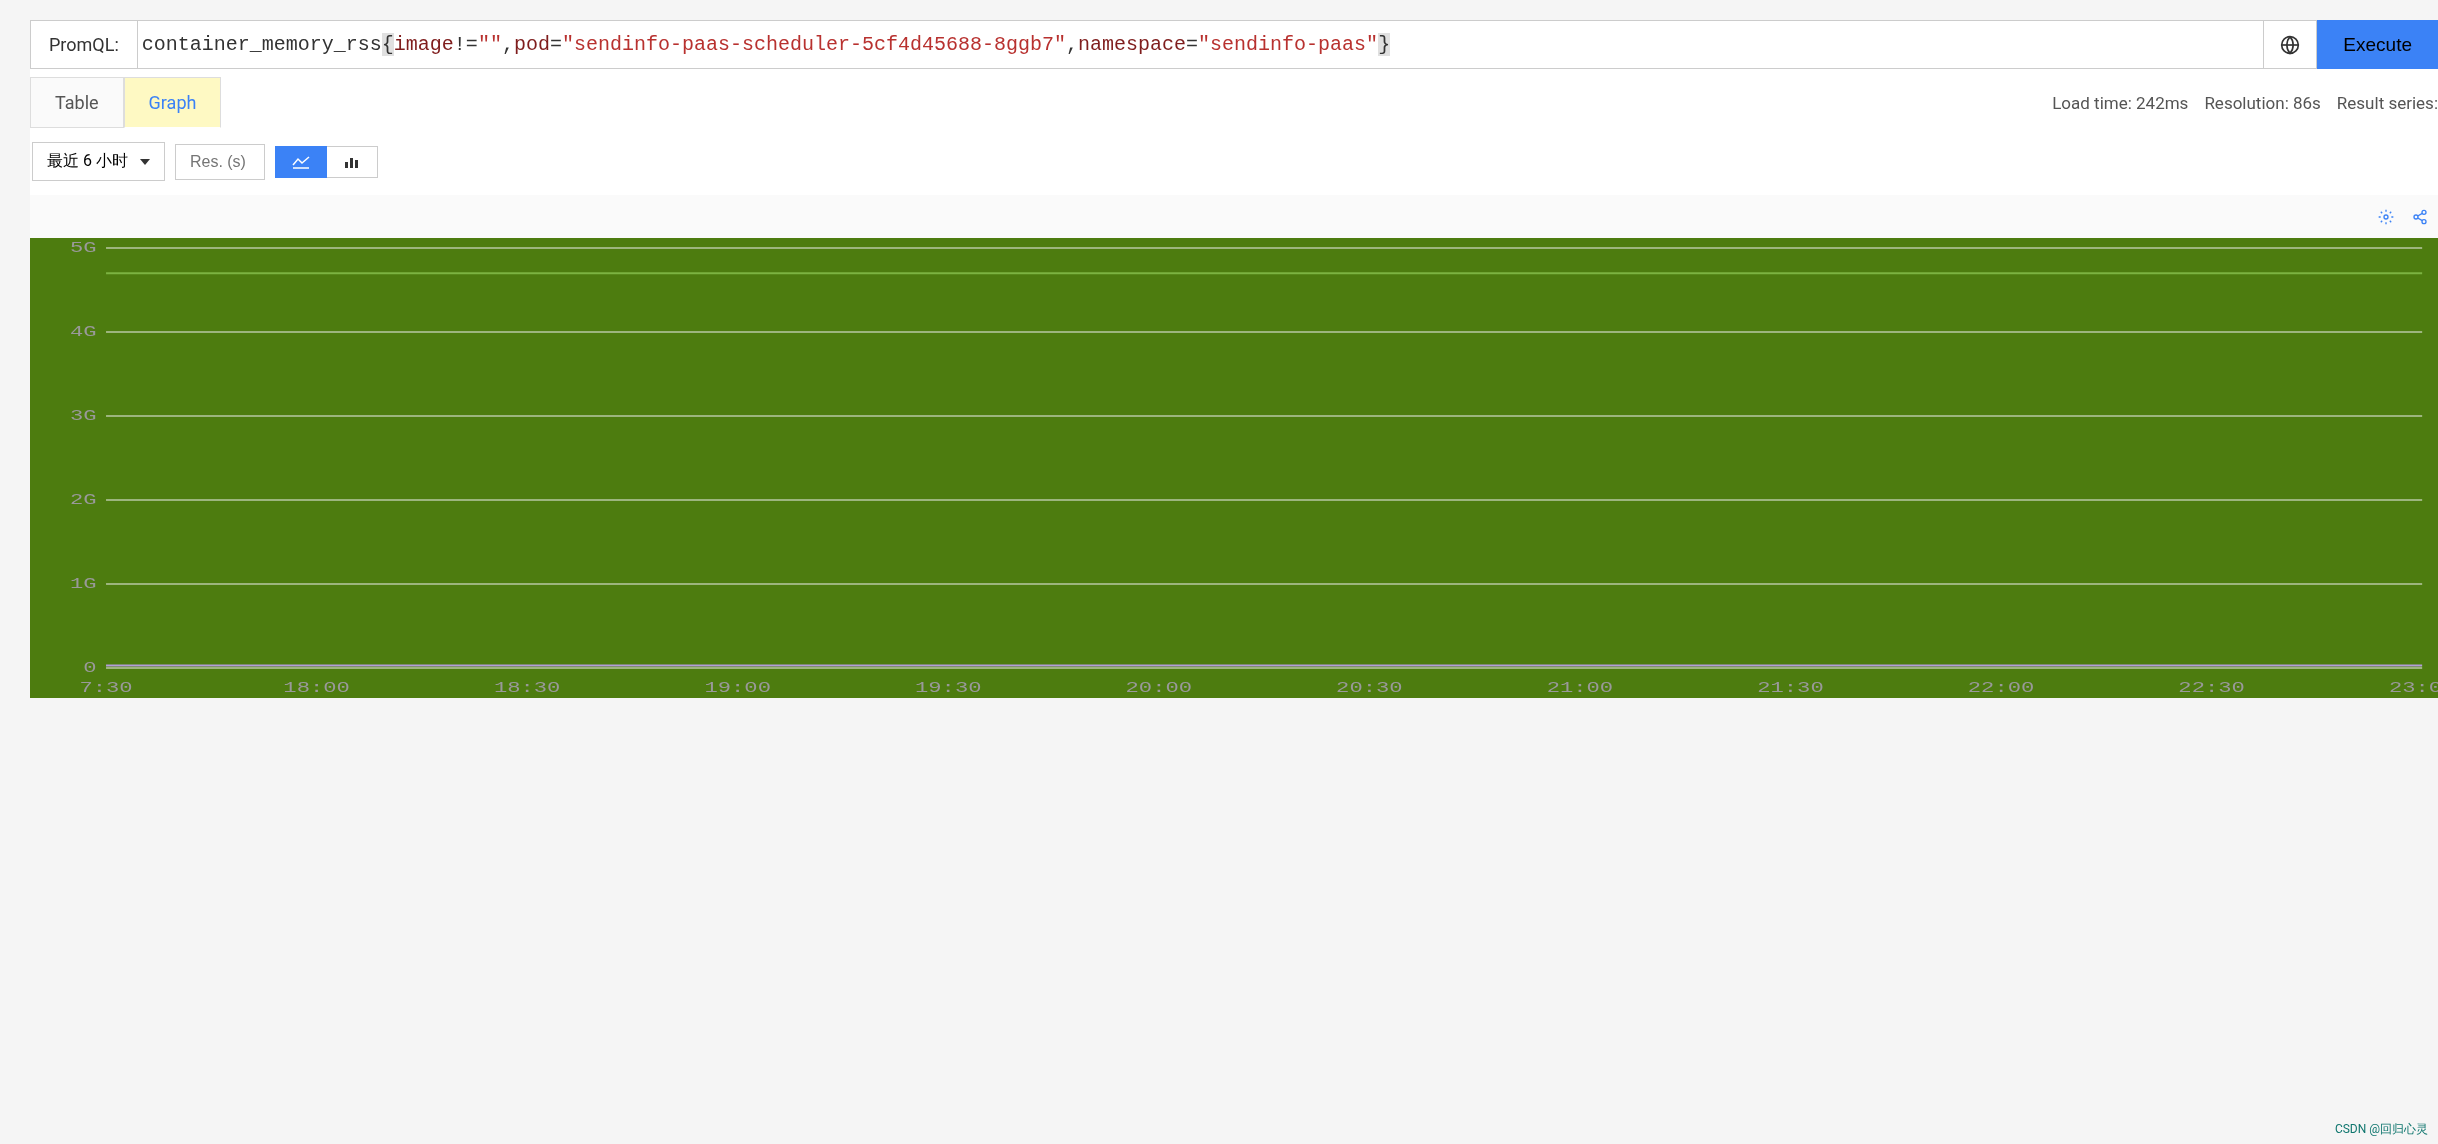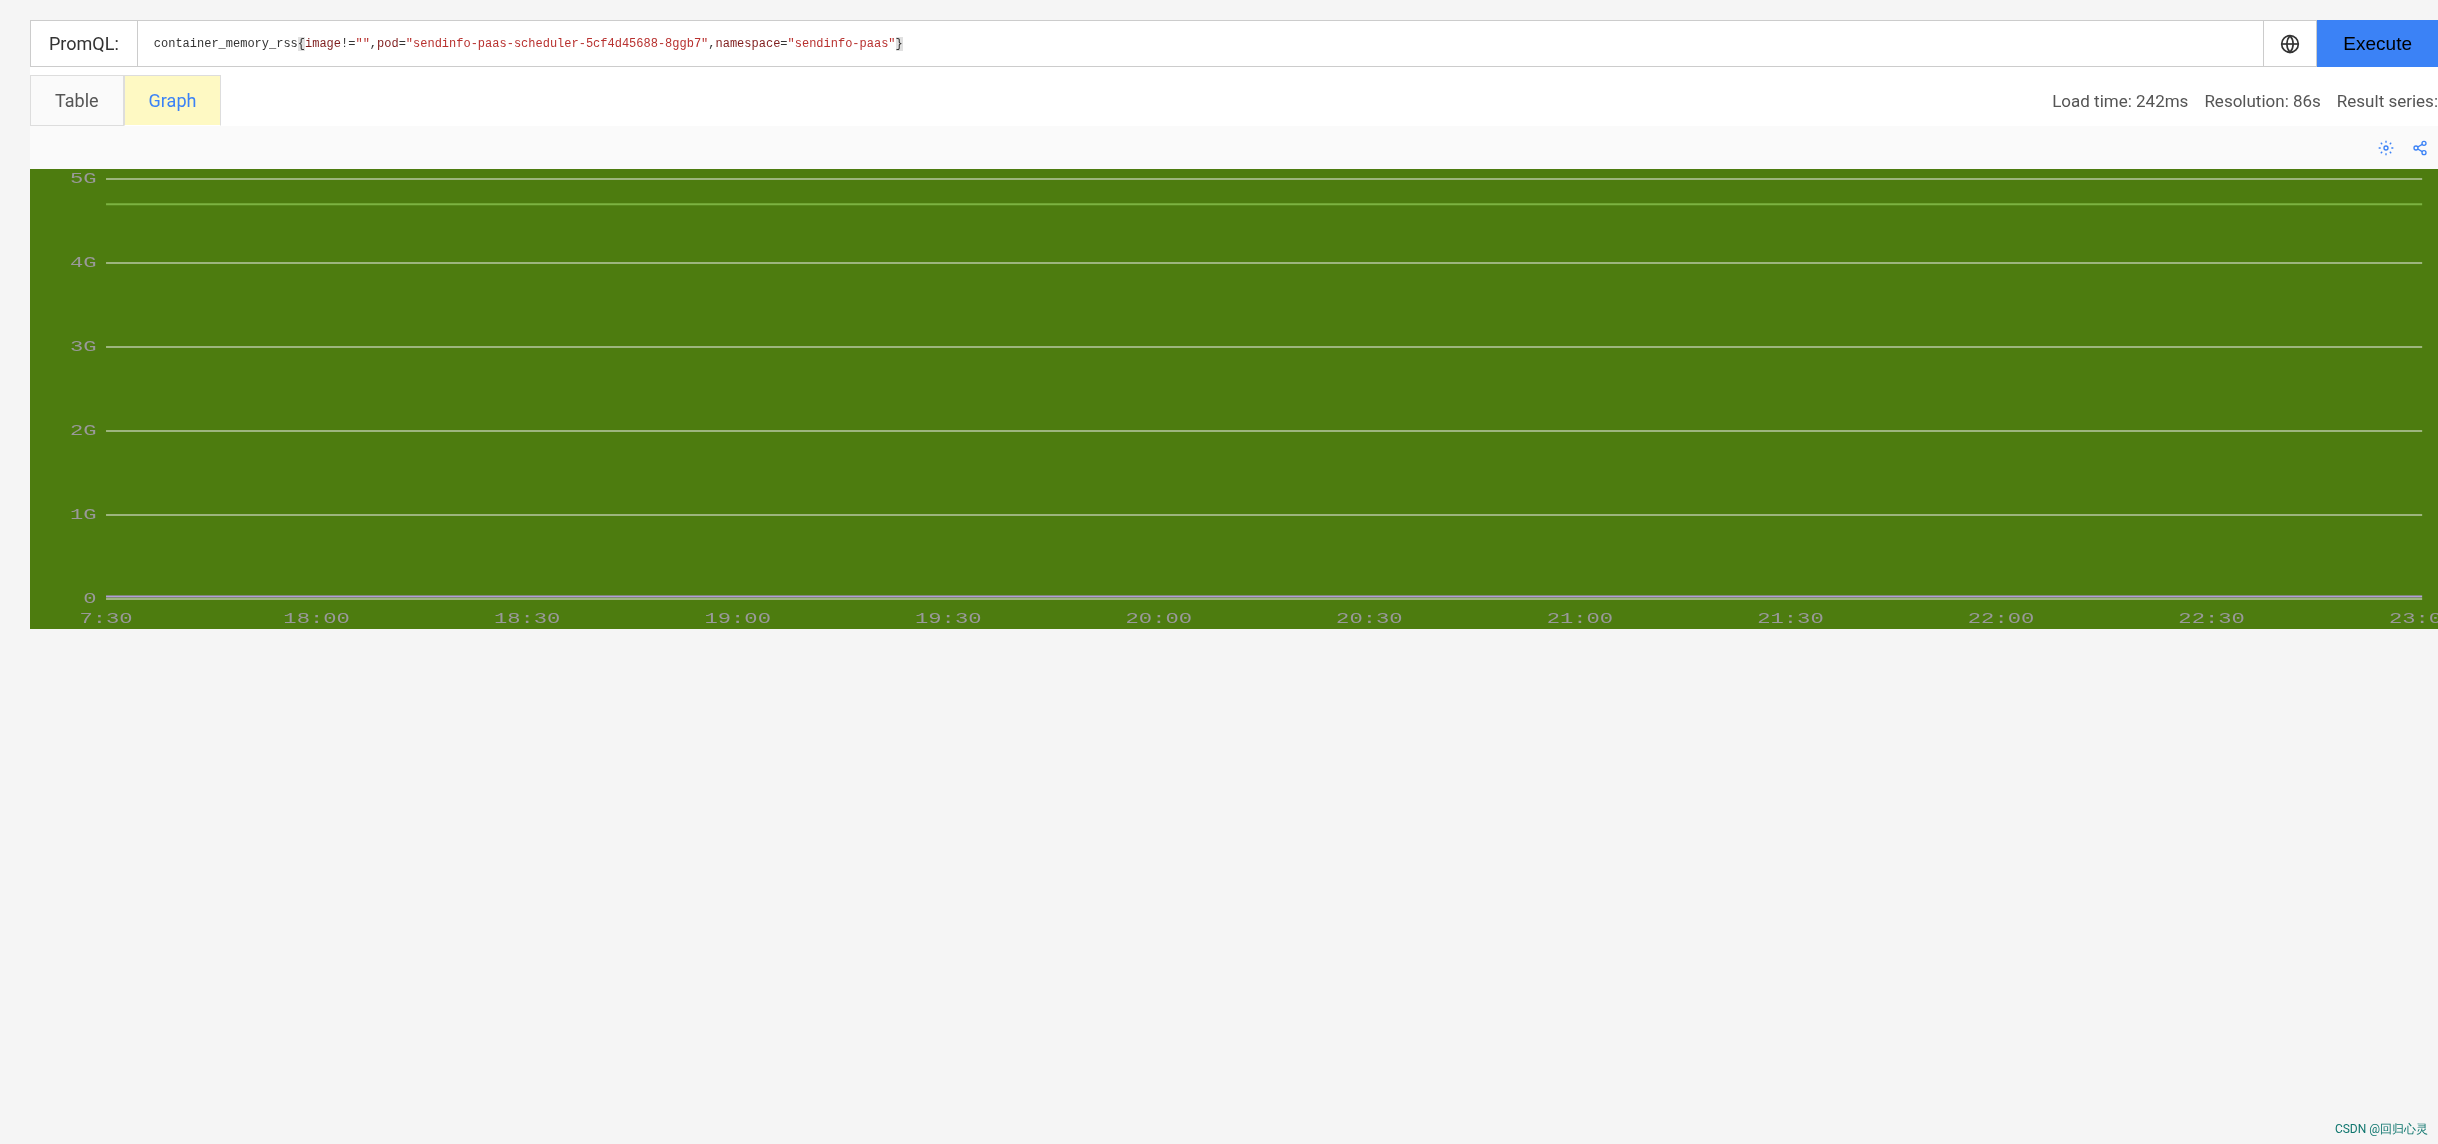--- a/index.html
+++ b/index.html
@@ -27,22 +27,22 @@
       font-size: 18px;
       color: #333;
       background: #fff;
       display: flex;
       align-items: center;
       border-right: none;
     }
     .query-input {
       flex: 1;
       border: 1px solid #ccc;
-      padding: 12px 16px;
-      font-size: 12px;
+      padding: 12px 4px;
+      font-size: 20px;
       font-family: "Courier New", monospace;
       display: flex;
       align-items: center;
       white-space: nowrap;
       overflow: hidden;
     }
     .query-input .metric { color: #333; }
     .query-input .brace { color: #333; background: #e0e0e0; }
     .query-input .label { color: #7f1d1d; }
     .query-input .op { color: #333; }
@@ -236,20 +236,42 @@
       <div class="tab inactive">Table</div>
       <div class="tab active">Graph</div>
     </div>
     <div class="stats">
       <span>Load time: 242ms</span>
       <span>Resolution: 86s</span>
       <span>Result series:</span>
     </div>
   </div>
 
+  <div class="controls-row">
+    <div class="time-range-btn">
+      <span>最近 6 小时</span>
+      <span class="caret-down"></span>
+    </div>
+    <input class="res-input" placeholder="Res. (s)" style="">
+    <div class="chart-type-group">
+      <div class="chart-type-btn active">
+        <svg width="18" height="14" viewBox="0 0 18 14" fill="none" stroke="#fff" stroke-width="1.5">
+          <polyline points="1,10 6,4 10,8 17,2"></polyline>
+          <line x1="1" y1="13" x2="17" y2="13"></line>
+        </svg>
+      </div>
+      <div class="chart-type-btn">
+        <svg width="18" height="14" viewBox="0 0 18 14" fill="#333">
+          <rect x="2" y="7" width="3" height="6"></rect>
+          <rect x="7" y="3" width="3" height="10"></rect>
+          <rect x="12" y="5" width="3" height="8"></rect>
+        </svg>
+      </div>
+    </div>
+  </div>
 
   <div class="chart-area">
     <div class="chart-toolbar">
       <span class="chart-toolbar-icon">
         <svg width="16" height="16" viewBox="0 0 24 24" fill="none" stroke="#3b82f6" stroke-width="2">
           <circle cx="12" cy="12" r="3"></circle>
           <path d="M12 1v3M12 20v3M4.2 4.2l2.1 2.1M17.7 17.7l2.1 2.1M1 12h3M20 12h3M4.2 19.8l2.1-2.1M17.7 6.3l2.1-2.1"></path>
         </svg>
       </span>
       <span class="chart-toolbar-icon">

